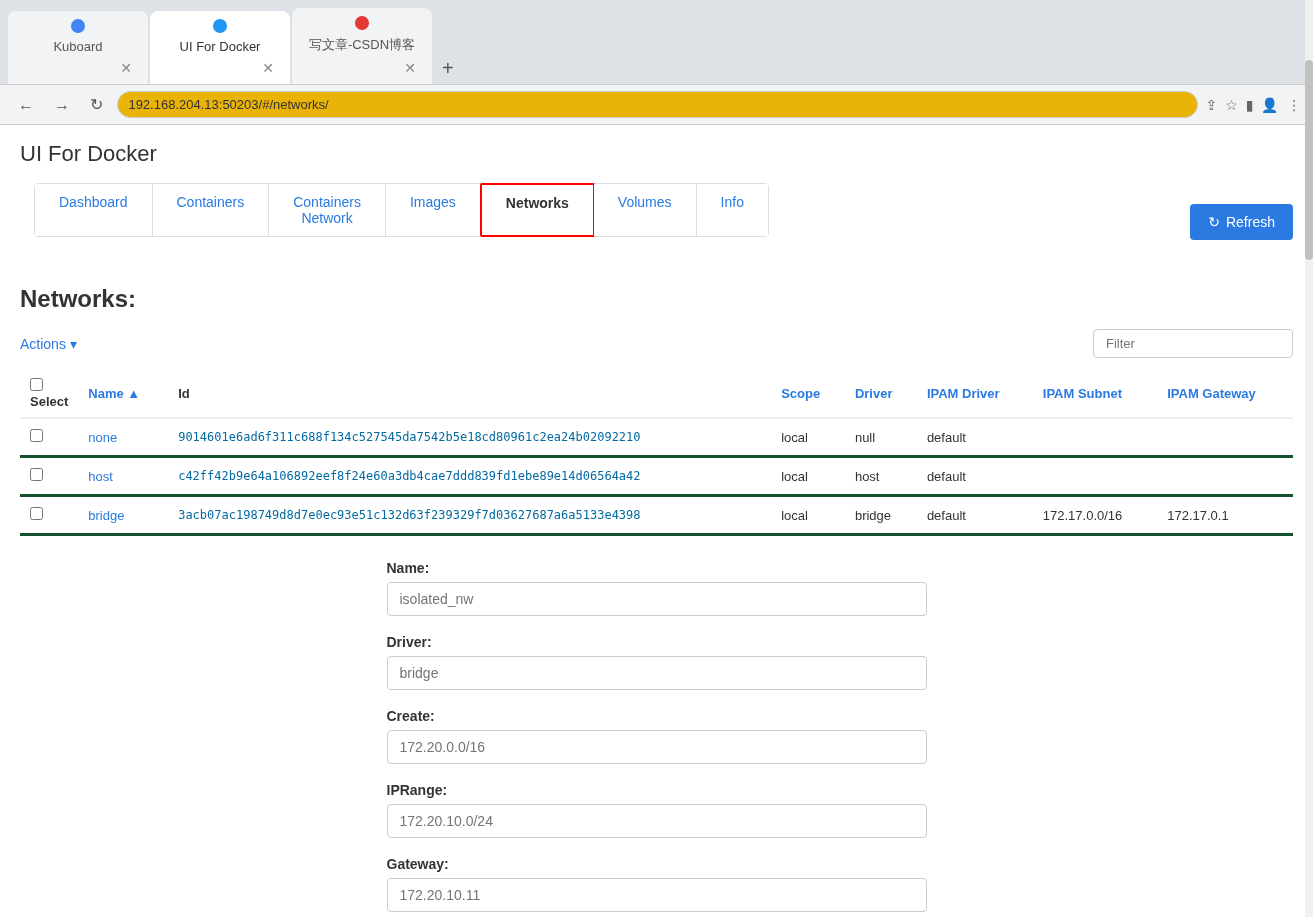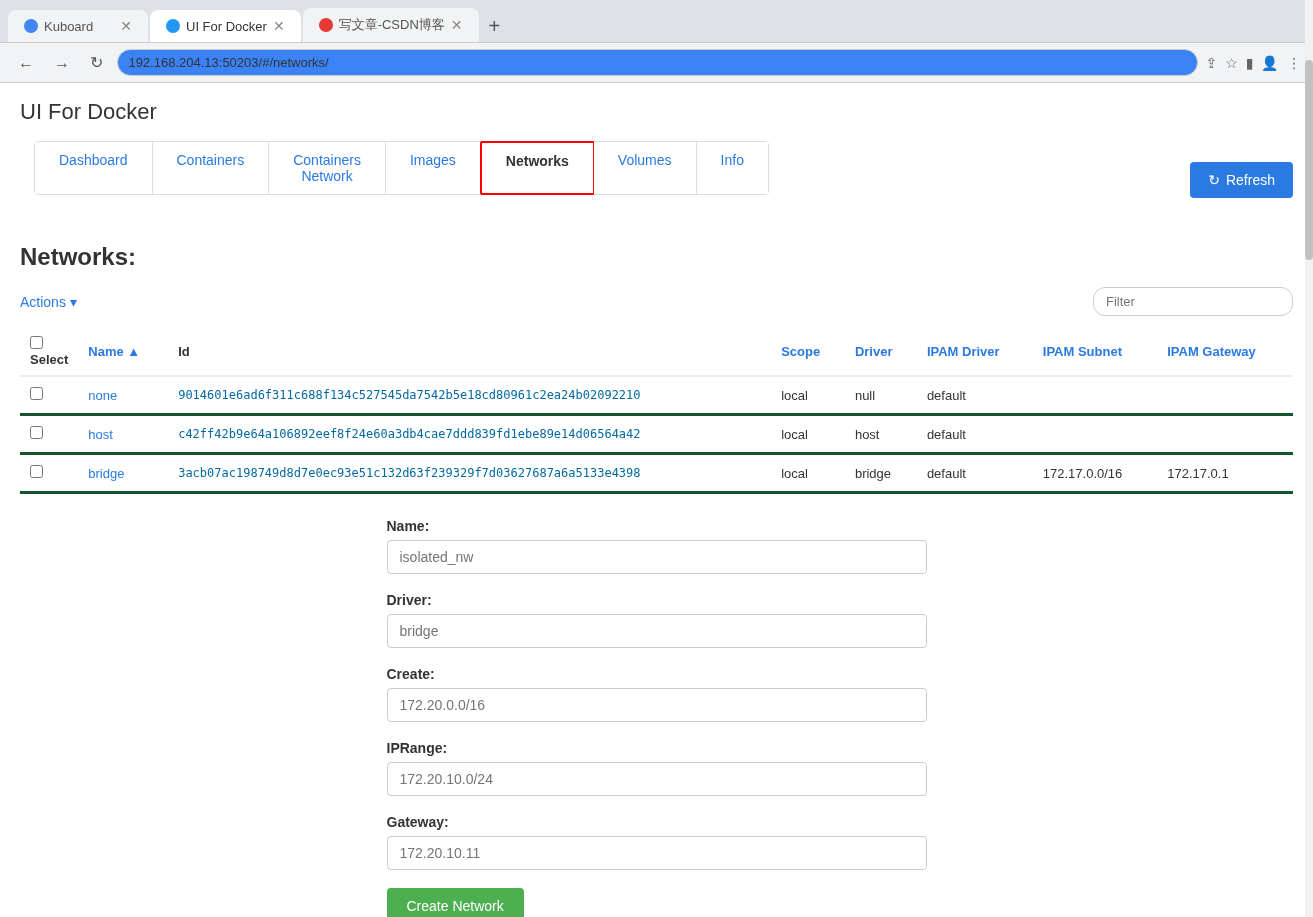--- a/index.html
+++ b/index.html
@@ -1,28 +1,28 @@
 <!DOCTYPE html>
 <html><head>
   <meta charset="utf-8">
   <style>
     * { box-sizing: border-box; margin: 0; padding: 0; }
     body { font-family: Arial, sans-serif; font-size: 13px; background: #fff; color: #333; overflow-x: hidden; }
 
     
     .browser-chrome { background: #f1f3f4; border-bottom: 1px solid #ccc; }
     .tab-bar { display: flex; align-items: flex-end; padding: 8px 8px 0; background: #dee1e6; gap: 2px; }
-    .tab { display: flex; align-items: center; padding: 8px 16px; background: #f1f3f4; border-radius: 8px 8px 0 0; font-size: 13px; color: #555; gap: 6px; cursor: pointer; min-width: 140px; }
+    .tab { display: flex; align-items: center; padding: 8px 16px; background: #f1f3f4; border-radius: 8px 8px 0 0; font-size: 13px; color: #555; gap: 6px; cursor: pointer; min-width: 140px; flex-direction: column; }
     .tab.active { background: #fff; color: #333; }
     .tab-favicon { width: 14px; height: 14px; border-radius: 50%; display: inline-block; }
     .tab-close { margin-left: auto; cursor: pointer; color: #888; font-size: 14px; }
     .tab-new { background: none; border: none; font-size: 20px; color: #555; cursor: pointer; padding: 4px 8px; }
     .address-bar { display: flex; align-items: center; padding: 6px 12px; gap: 8px; background: #f1f3f4; border-top: 1px solid #ccc; }
     .nav-btn { background: none; border: none; font-size: 16px; color: #555; cursor: pointer; padding: 2px 6px; }
-    .address-input { flex: 1; padding: 5px 10px; border: 1px solid #ccc; border-radius: 20px; font-size: 13px; background: #3b82f6; color: #333; }
+    .address-input { flex: 1; padding: 5px 10px; border: 1px solid #ccc; border-radius: 20px; font-size: 13px; background: #eab308; color: #333; }
     .addr-icons { display: flex; gap: 8px; color: #666; font-size: 14px; }
 
     
     .app-container { padding: 16px 20px; background: #fff; min-height: 800px; }
     .app-title { font-size: 22px; font-weight: normal; color: #333; margin-bottom: 16px; }
 
     
     .nav-tabs { display: flex; border: 1px solid #ddd; border-radius: 4px; overflow: visible; margin-bottom: 24px; width: fit-content; margin-left: 14px; }
     .nav-tab { padding: 10px 24px; border-right: 1px solid #ddd; color: #2a7ae2; cursor: pointer; text-align: center; font-size: 14px; background: #fff; text-decoration: none; white-space: nowrap; }
     .nav-tab:last-child { border-right: none; }
@@ -31,21 +31,21 @@
     .refresh-btn { display: flex; align-items: center; gap: 6px; background: #2a7ae2; color: #fff; border: none; border-radius: 4px; padding: 10px 18px; font-size: 14px; cursor: pointer; margin-left: auto; }
 
     .nav-area { display: flex; align-items: center; gap: 16px; margin-bottom: 24px; }
 
     
     .page-heading { font-size: 24px; font-weight: bold; color: #333; margin-bottom: 16px; }
 
     
     .actions-area { margin-bottom: 12px; display: flex; justify-content: space-between; align-items: center; }
     .actions-btn { background: none; border: none; color: #2a7ae2; cursor: pointer; font-size: 14px; display: flex; align-items: center; gap: 4px; }
-    .filter-input { padding: 6px 12px; border: 1px solid #ccc; border-radius: 12px; font-size: 13px; width: 200px; color: #aaa; }
+    .filter-input { padding: 6px 12px; border: 1px solid #ccc; border-radius: 4px; font-size: 13px; width: 200px; color: #aaa; }
 
     
     table { width: 100%; border-collapse: collapse; margin-bottom: 24px; }
     th { text-align: left; padding: 8px 10px; font-weight: bold; font-size: 13px; border-bottom: 2px solid #eee; color: #333; }
     th.blue { color: #2a7ae2; cursor: pointer; }
     td { padding: 10px 10px; font-size: 13px; border-bottom: 3px solid #14532d; vertical-align: middle; }
     td.link { color: #2a7ae2; cursor: pointer; }
     td.mono { font-family: monospace; font-size: 12px; color: #0369a1; }
     .checkbox-col { width: 40px; }
 

